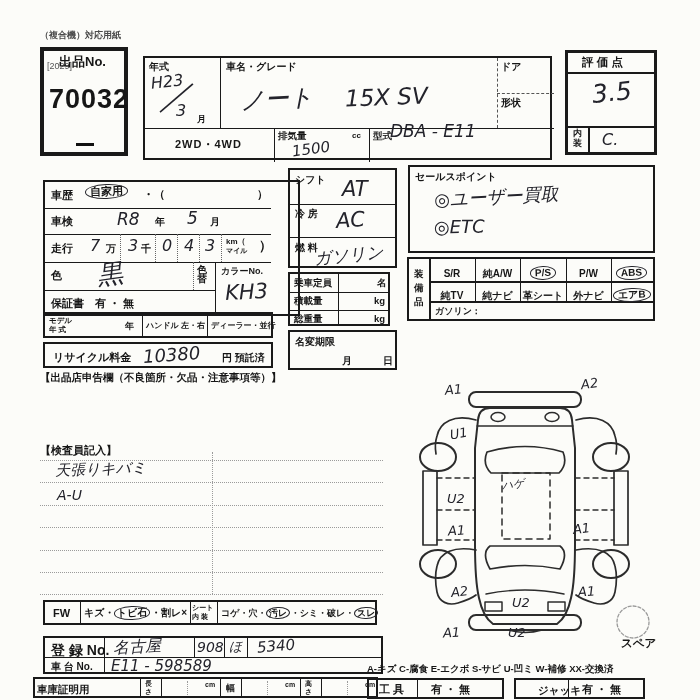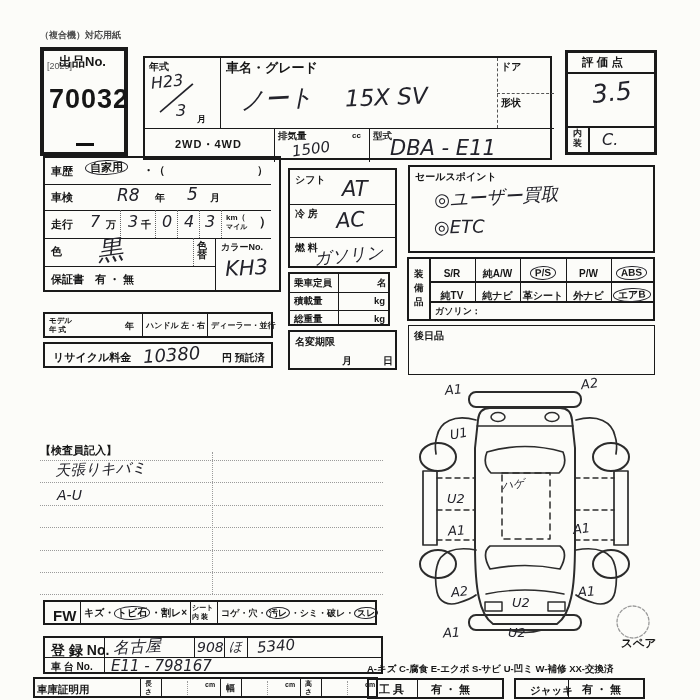--- a/index.html
+++ b/index.html
@@ -40,44 +40,44 @@
     <div class="hl" style="left:0;top:70px;width:409px"></div>
     <div class="vl vdash" style="left:352px;top:0;height:70px"></div>
     <div class="hl hdash" style="left:352px;top:35px;width:57px"></div>
     <div class="vl" style="left:129px;top:70px;height:34px"></div>
     <div class="vl" style="left:224px;top:70px;height:34px"></div>
     <span class="abs lbl" style="left:4px;top:3px;font-size:10px">年式</span>
     <span class="abs hand" style="left:6px;top:15px;font-size:16px;transform:rotate(-6deg)">H23</span>
     <span class="abs hand" style="left:14px;top:18px;font-size:34px;font-weight:400">／</span>
     <span class="abs hand" style="left:31px;top:44px;font-size:16px">3</span>
     <span class="abs lbl" style="left:52px;top:56px;font-size:9px">月</span>
-    <span class="abs lbl" style="left:81px;top:3px;font-size:13px">車名・グレード</span>
+    <span class="abs lbl" style="left:81px;top:3px;font-size:10px">車名・グレード</span>
     <span class="abs hand" style="left:95px;top:28px;font-size:24px;transform:rotate(-3deg)">ノート</span>
     <span class="abs hand" style="left:200px;top:26px;font-size:23px;transform:rotate(-2deg)">15X SV</span>
     <span class="abs lbl" style="left:356px;top:3px;font-size:10px">ドア</span>
     <span class="abs lbl" style="left:356px;top:39px;font-size:10px">形状</span>
     <span class="abs lbl" style="left:30px;top:80px;font-size:11px;letter-spacing:1px">2WD・4WD</span>
     <span class="abs lbl" style="left:133px;top:73px;font-size:9.5px">排気量</span>
     <span class="abs lbl" style="left:207px;top:73px;font-size:8px">cc</span>
     <span class="abs hand" style="left:147px;top:83px;font-size:15px;transform:rotate(-8deg)">1500</span>
     <span class="abs lbl" style="left:228px;top:73px;font-size:9.5px">型式</span>
-    <span class="abs hand" style="left:245px;top:78px;font-size:21px">DBA - E11</span>
+    <span class="abs hand" style="left:245px;top:64px;font-size:17px">DBA - E11</span>
   </div>
 
   <div class="bx" style="left:565px;top:50px;width:92px;height:105px;border-width:3px">
     <div class="hl" style="left:0;top:19px;width:86px;border-top-width:2px"></div>
     <div class="hl" style="left:0;top:73px;width:86px;border-top-width:2px"></div>
     <div class="vl" style="left:20px;top:73px;height:26px;border-left-width:2px"></div>
     <span class="abs lbl" style="left:14px;top:3px;font-size:11.5px">評 価 点</span>
     <span class="abs hand" style="left:24px;top:26px;font-size:25px;transform:rotate(-6deg)">3.5</span>
     <span class="abs stack" style="left:5px;top:75px;width:11px;font-size:9px;line-height:10px">内装</span>
     <span class="abs hand" style="left:34px;top:78px;font-size:16px">C.</span>
   </div>
 
-  <div class="bx" style="left:43px;top:156px;width:238px;height:136px">
+  <div class="bx" style="left:43px;top:180px;width:257px;height:136px">
     <div class="hl" style="left:0;top:26px;width:226px"></div>
     <div class="hl" style="left:0;top:52px;width:226px"></div>
     <div class="hl" style="left:0;top:80px;width:226px"></div>
     <div class="hl" style="left:0;top:108px;width:170px"></div>
     <div class="vl vdot" style="left:75px;top:52px;height:28px"></div>
     <div class="vl vdot" style="left:110px;top:52px;height:28px"></div>
     <div class="vl vdot" style="left:132px;top:52px;height:28px"></div>
     <div class="vl vdot" style="left:154px;top:52px;height:28px"></div>
     <div class="vl vdot" style="left:176px;top:52px;height:28px"></div>
     <div class="vl vdot" style="left:148px;top:80px;height:28px"></div>
@@ -120,20 +120,21 @@
     <span class="abs lbl" style="left:101px;top:7px;font-size:8px">ハンドル 左・右</span>
     <span class="abs lbl" style="left:166px;top:7px;font-size:8px">ディーラー・並行</span>
   </div>
 
   <div class="bx" style="left:43px;top:342px;width:230px;height:26px">
     <span class="abs lbl" style="left:8px;top:7px;font-size:11px">リサイクル料金</span>
     <span class="abs hand" style="left:98px;top:1px;font-size:18px;transform:rotate(-4deg)">10380</span>
     <span class="abs lbl" style="left:177px;top:8px;font-size:10px">円 預託済</span>
   </div>
 
+  <span class="abs lbl" style="left:40px;top:371px;font-size:10.5px">【出品店申告欄（不良箇所・欠品・注意事項等）】</span>
 
   <div class="bx" style="left:288px;top:168px;width:109px;height:100px">
     <div class="hl" style="left:0;top:34px;width:105px"></div>
     <div class="hl" style="left:0;top:67px;width:105px"></div>
     <span class="abs lbl" style="left:5px;top:4px;font-size:10px">シフト</span>
     <span class="abs hand" style="left:52px;top:7px;font-size:21px">AT</span>
     <span class="abs lbl" style="left:5px;top:38px;font-size:10px">冷 房</span>
     <span class="abs hand" style="left:46px;top:38px;font-size:21px;transform:rotate(-4deg)">AC</span>
     <span class="abs lbl" style="left:5px;top:72px;font-size:10px">燃 料</span>
     <span class="abs hand" style="left:24px;top:76px;font-size:17px;transform:rotate(-6deg)">ガソリン</span>
@@ -178,41 +179,38 @@
     <div class="abs" style="left:157px;top:4px;width:45px;text-align:center"><span class="lbl" style="font-size:10px">P/W</span></div>
     <div class="abs" style="left:202px;top:3px;width:42px;text-align:center"><span class="lbl circled" style="font-size:10px">ABS</span></div>
     <div class="abs" style="left:20px;top:26px;width:46px;text-align:center"><span class="lbl" style="font-size:10px">純TV</span></div>
     <div class="abs" style="left:66px;top:26px;width:45px;text-align:center"><span class="lbl" style="font-size:10px">純ナビ</span></div>
     <div class="abs" style="left:111px;top:26px;width:46px;text-align:center"><span class="lbl" style="font-size:10px">革シート</span></div>
     <div class="abs" style="left:157px;top:26px;width:45px;text-align:center"><span class="lbl" style="font-size:10px">外ナビ</span></div>
     <div class="abs" style="left:202px;top:25px;width:42px;text-align:center"><span class="lbl circled" style="font-size:10px">エアB</span></div>
     <span class="abs lbl" style="left:26px;top:47px;font-size:9px">ガソリン：</span>
   </div>
 
-  <div class="bx" style="left:408px;top:325px;width:247px;height:50px;border-width:1.5px">
-    <span class="abs lbl" style="left:5px;top:4px;font-size:10px">後日品</span>
-  </div>
 
   <span class="abs lbl" style="left:40px;top:444px;font-size:11px">【検査員記入】</span>
   <div class="dotrow" style="left:40px;top:460px;width:343px"></div>
   <div class="dotrow" style="left:40px;top:482px;width:343px"></div>
   <div class="dotrow" style="left:40px;top:505px;width:343px"></div>
   <div class="dotrow" style="left:40px;top:527px;width:343px"></div>
   <div class="dotrow" style="left:40px;top:550px;width:343px"></div>
   <div class="dotrow" style="left:40px;top:572px;width:343px"></div>
   <div class="dotrow" style="left:40px;top:594px;width:343px"></div>
   <div class="dotcol" style="left:212px;top:452px;height:142px"></div>
   <span class="abs hand" style="left:55px;top:461px;font-size:15px;transform:rotate(-2deg)">天張りキバミ</span>
   <span class="abs hand" style="left:57px;top:487px;font-size:14px">A-U</span>
 
   <div class="bx" style="left:43px;top:600px;width:334px;height:25px">
     <div class="vl" style="left:35px;top:0;height:21px"></div>
     <div class="vl" style="left:145px;top:0;height:21px"></div>
     <div class="vl" style="left:172px;top:0;height:21px"></div>
-    <span class="abs lbl" style="left:8px;top:5px;font-size:15px">FW</span>
+    <span class="abs lbl" style="left:8px;top:5px;font-size:11px">FW</span>
     <div class="abs" style="left:39px;top:4px;font-size:10px;font-weight:700">
       <span>キズ・</span><span style="padding:0 2px" class="circled">トビ石</span><span>・割レ×</span>
     </div>
     <span class="abs lbl" style="left:147px;top:2px;font-size:7px">シート</span>
     <span class="abs lbl" style="left:147px;top:11px;font-size:7px">内 装</span>
     <div class="abs" style="left:176px;top:5px;font-size:9px;font-weight:700">
       <span>コゲ・穴・</span><span style="padding:0 2px" class="circled">汚レ</span><span>・シミ・破レ・</span><span style="padding:0 2px" class="circled">スレ</span>
     </div>
   </div>
 
@@ -221,21 +219,21 @@
     <div class="vl" style="left:59px;top:0;height:34px"></div>
     <div class="vl" style="left:149px;top:0;height:19px"></div>
     <div class="vl" style="left:179px;top:0;height:19px"></div>
     <div class="vl" style="left:202px;top:0;height:19px"></div>
     <span class="abs lbl" style="left:6px;top:4px;font-size:14px">登 録 No.</span>
     <span class="abs hand" style="left:68px;top:0;font-size:16px;transform:rotate(-3deg)">名古屋</span>
     <span class="abs hand" style="left:152px;top:1px;font-size:14px">908</span>
     <span class="abs hand" style="left:184px;top:2px;font-size:13px">ほ</span>
     <span class="abs hand" style="left:212px;top:0;font-size:15px;transform:rotate(-5deg)">5340</span>
     <span class="abs lbl" style="left:6px;top:23px;font-size:10px">車 台 No.</span>
-    <span class="abs hand" style="left:66px;top:20px;font-size:15px">E11 - 798167</span>
+    <span class="abs hand" style="left:66px;top:20px;font-size:15px">E11 - 598589</span>
   </div>
 
   <div class="bx" style="left:33px;top:677px;width:345px;height:21px">
     <div class="vl" style="left:105px;top:0;height:17px"></div>
     <div class="vl" style="left:126px;top:0;height:17px"></div>
     <div class="vl" style="left:185px;top:0;height:17px"></div>
     <div class="vl" style="left:206px;top:0;height:17px"></div>
     <div class="vl" style="left:265px;top:0;height:17px"></div>
     <div class="vl" style="left:286px;top:0;height:17px"></div>
     <div class="dotcol" style="left:152px;top:2px;height:14px"></div>
@@ -253,21 +251,21 @@
   </div>
 
   <span class="abs lbl" style="left:367px;top:664px;font-size:9.5px">A-キズ C-腐食 E-エクボ S-サビ U-凹ミ W-補修 XX-交換済</span>
   <div class="bx" style="left:367px;top:678px;width:137px;height:21px">
     <div class="vl" style="left:48px;top:0;height:17px"></div>
     <span class="abs lbl" style="left:10px;top:3px;font-size:11px">工 具</span>
     <span class="abs lbl" style="left:62px;top:3px;font-size:11px">有 ・ 無</span>
   </div>
   <div class="bx" style="left:514px;top:678px;width:131px;height:21px">
     <div class="vl" style="left:52px;top:0;height:17px"></div>
-    <span class="abs lbl" style="left:14px;top:4px;font-size:10.5px">ジャッキ</span>
+    <span class="abs lbl" style="left:22px;top:4px;font-size:10.5px">ジャッキ</span>
     <span class="abs lbl" style="left:66px;top:3px;font-size:11px">有 ・ 無</span>
   </div>
 
   <svg class="abs" style="left:390px;top:376px" width="280" height="272" viewBox="0 0 280 272">
     <g fill="none" stroke="#2c2c2c" stroke-width="2" stroke-linecap="round" stroke-linejoin="round">
       <rect x="79" y="16" width="112" height="15" rx="7"></rect>
       <path d="M100,32 L170,32 Q181,32 182,44 L185,72 L185,168 Q185,205 181,222 Q177,241 167,248 L103,248 Q93,241 89,222 Q85,205 85,168 L85,72 L88,44 Q89,32 100,32 Z"></path>
       <path d="M87,50 L183,50" stroke-width="1.3"></path>
       <ellipse cx="108" cy="41" rx="7" ry="4.5" stroke-width="1.5"></ellipse>
       <ellipse cx="162" cy="41" rx="7" ry="4.5" stroke-width="1.5"></ellipse>

